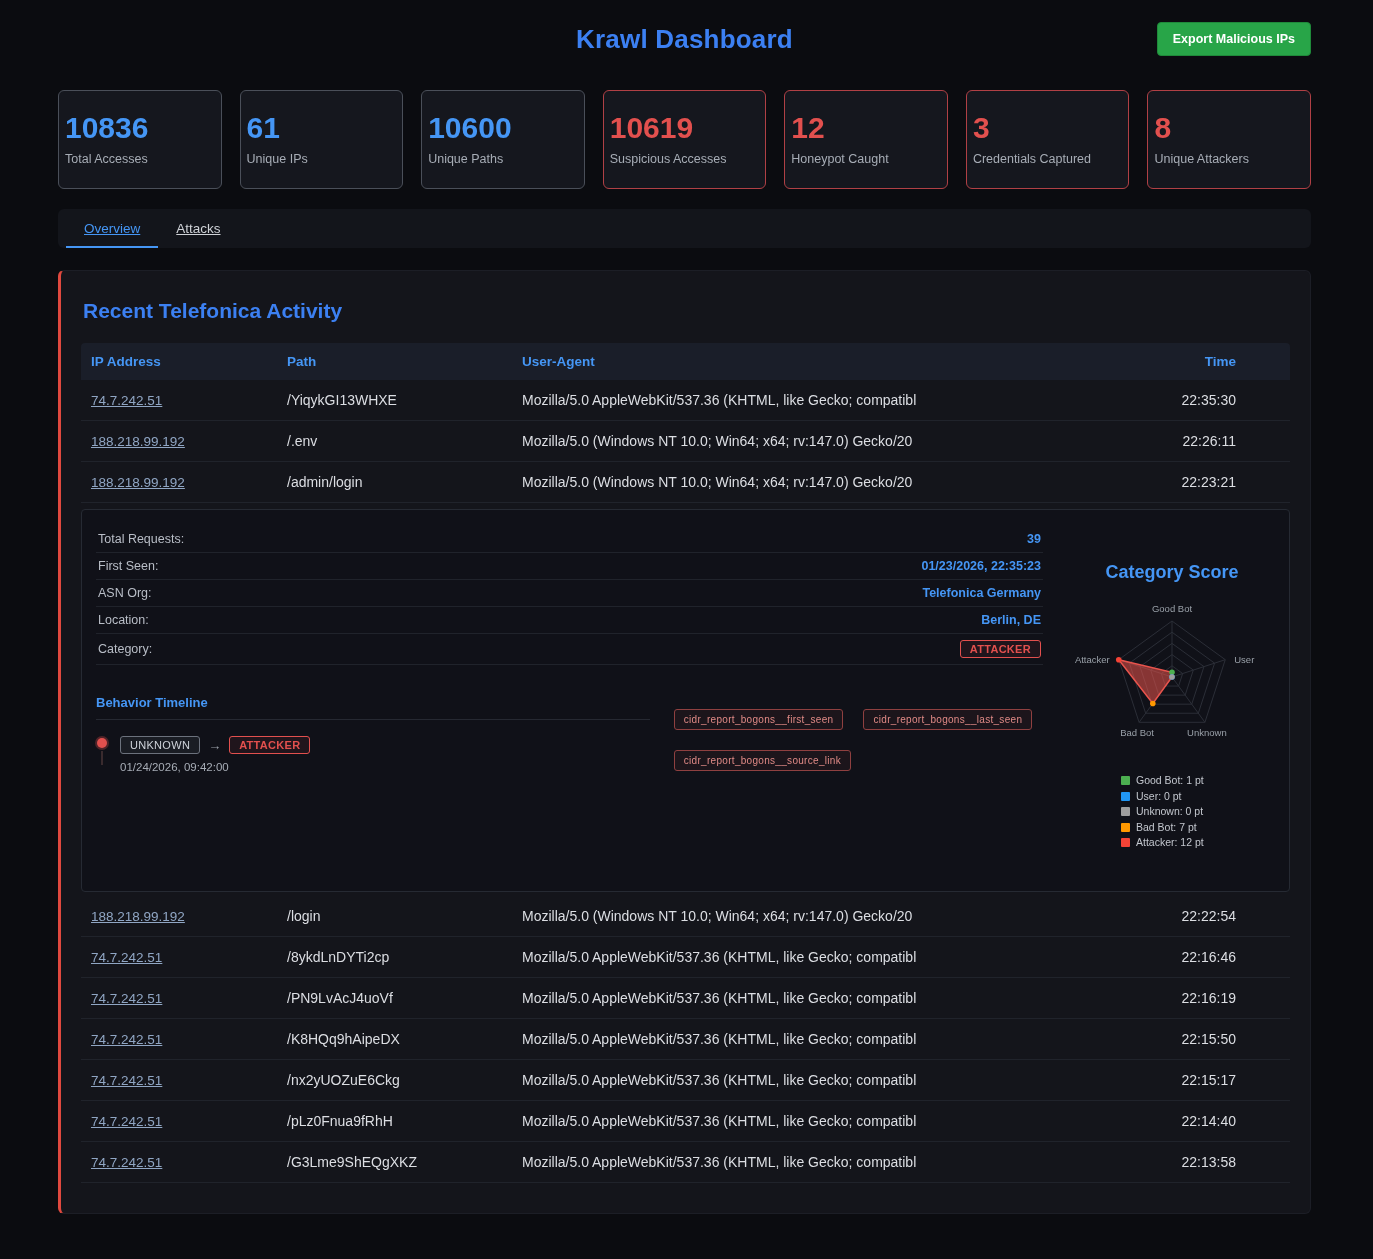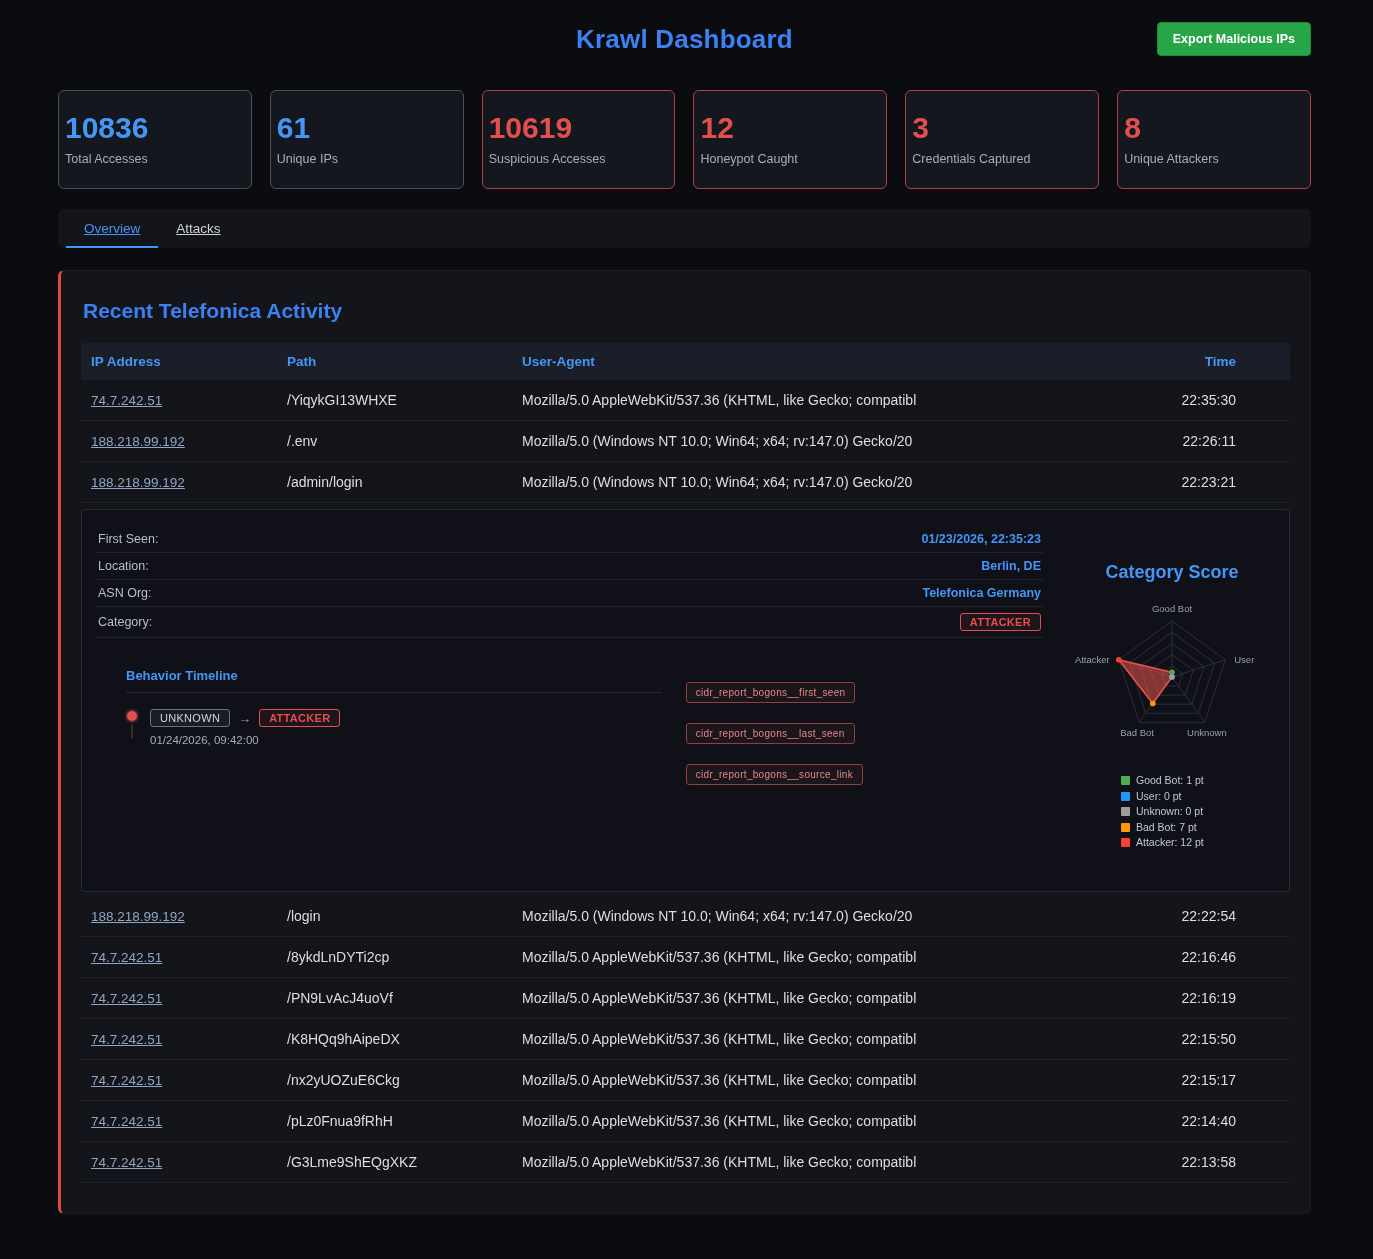--- a/index.html
+++ b/index.html
@@ -126,21 +126,21 @@
     padding:2px 9px;border-radius:3px;letter-spacing:.3px;white-space:nowrap;
   }
   .badge-red{color:var(--alert);border:1px solid var(--alert);background:rgba(226,80,78,.08);}
   .badge-gray{color:#cfd3da;border:1px solid #6c727d;background:#1a1d24;font-weight:normal;}
   .badge-outline{
     color:#e08a86;border:1px solid #8f4040;background:rgba(226,80,78,.06);
     font-size:10px;font-weight:normal;padding:4px 9px;
   }
 
   .detail-lower{display:flex;gap:24px;margin-top:30px;}
-  .timeline-col{flex:1.5;min-width:0;margin-left:30px;}
+  .timeline-col{flex:1.5;min-width:0;}
   .listed-col{flex:1;min-width:0;}
   .sub-title{
     margin:0;padding-bottom:9px;border-bottom:1px solid #262932;
     font-size:13px;font-weight:bold;color:var(--accent);
   }
   .timeline-event{display:flex;gap:12px;margin-top:16px;}
   .timeline-marker{width:12px;display:flex;flex-direction:column;align-items:center;flex:none;padding-top:2px;}
   .timeline-marker::before{
     content:"";width:10px;height:10px;border-radius:50%;
     background:var(--alert);box-shadow:0 0 0 2px rgba(226,80,78,.3);
@@ -176,20 +176,24 @@
 
     <section class="stats">
         <div class="stat-card">
           <div class="stat-value">10836</div>
           <div class="stat-label">Total Accesses</div>
         </div>
         <div class="stat-card">
           <div class="stat-value">61</div>
           <div class="stat-label">Unique IPs</div>
         </div>
+        <div class="stat-card">
+          <div class="stat-value">10600</div>
+          <div class="stat-label">Unique Paths</div>
+        </div>
         <div class="stat-card alert">
           <div class="stat-value">10619</div>
           <div class="stat-label">Suspicious Accesses</div>
         </div>
         <div class="stat-card alert">
           <div class="stat-value">12</div>
           <div class="stat-label">Honeypot Caught</div>
         </div>
         <div class="stat-card alert">
           <div class="stat-value">3</div>
@@ -235,30 +239,34 @@
               <div class="td td-path">/admin/login</div>
               <div class="td td-ua">Mozilla/5.0 (Windows NT 10.0; Win64; x64; rv:147.0) Gecko/20</div>
               <div class="td td-time">22:23:21</div>
             </div>
           </div>
 
         <div class="detail">
           <div class="detail-left">
             <div id="kv-list">
                 <div class="kv-row">
+                  <span class="kv-label">Total Requests:</span>
+                  <span class="kv-value">39</span>
+                </div>
+                <div class="kv-row">
                   <span class="kv-label">First Seen:</span>
                   <span class="kv-value">01/23/2026, 22:35:23</span>
+                </div>
+                <div class="kv-row">
+                  <span class="kv-label">ASN Org:</span>
+                  <span class="kv-value">Telefonica Germany</span>
                 </div>
                 <div class="kv-row">
                   <span class="kv-label">Location:</span>
                   <span class="kv-value">Berlin, DE</span>
-                </div>
-                <div class="kv-row">
-                  <span class="kv-label">ASN Org:</span>
-                  <span class="kv-value">Telefonica Germany</span>
                 </div>
               </div>
             <div class="kv-row">
               <span class="kv-label">Category:</span>
               <span class="badge badge-red">ATTACKER</span>
             </div>
             <div class="detail-lower">
               <div class="timeline-col">
                 <h3 class="sub-title">Behavior Timeline</h3>
                 <div id="timeline-events">

